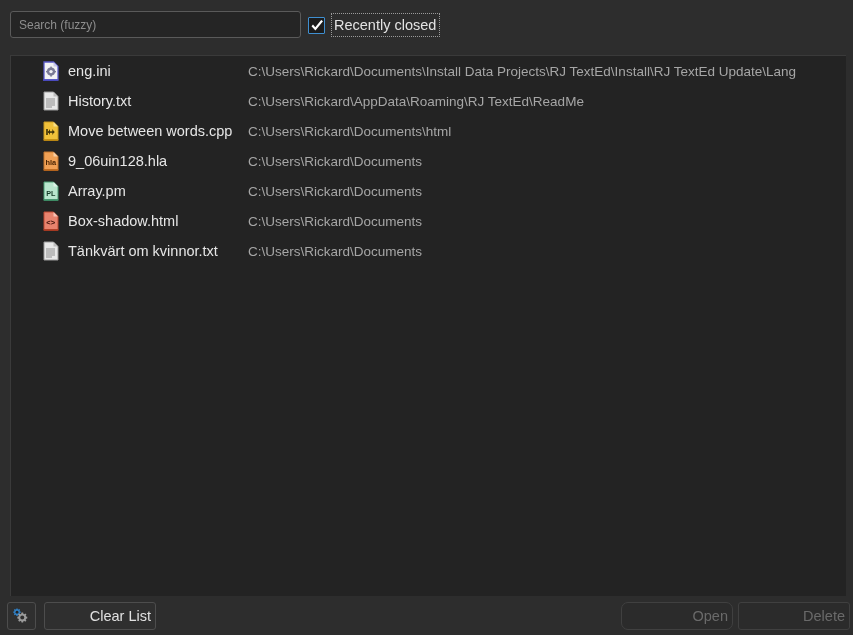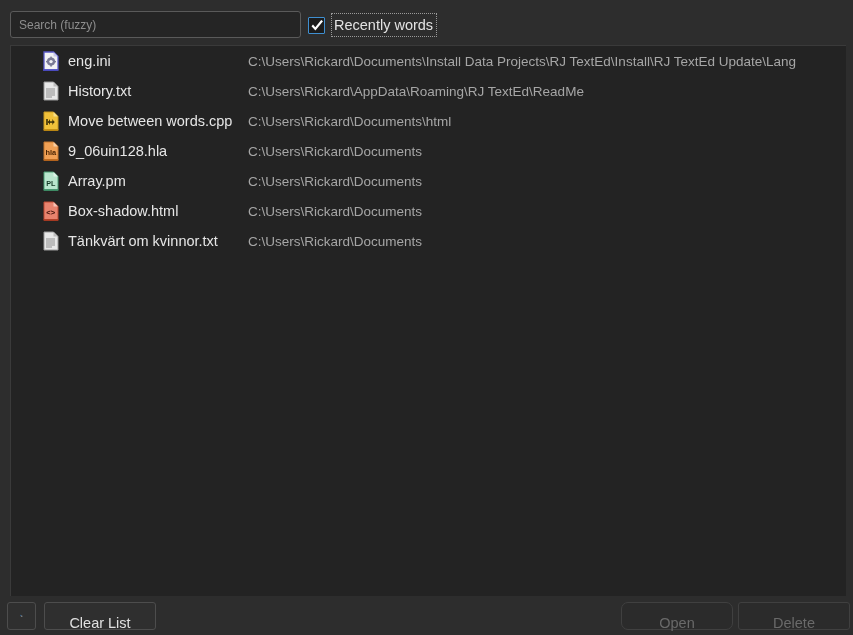--- a/index.html
+++ b/index.html
@@ -63,21 +63,21 @@
     color: #e3e3e3;
     line-height: 18px;
     padding: 2px 3px 2px 2px;
     border: 1px dotted #9a9a9a;
     white-space: nowrap;
   }
 
   
   .listpanel {
     position: absolute;
-    left: 10px; top: 45px;
+    left: 10px; top: 55px;
     width: 835px; height: 551px;
     background: #232323;
     border-left: 1px solid #3a3a3a;
     border-top: 1px solid #3a3a3a;
     overflow: hidden;
   }
   .row {
     position: relative;
     height: 30px;
     display: flex;
@@ -113,43 +113,43 @@
   }
   .btn {
     position: absolute;
     box-sizing: border-box;
     background: #2f2f2f;
     border: 1px solid #4d4d4d;
     border-radius: 3px;
     color: #e0e0e0;
     font-family: "Liberation Sans", sans-serif;
     font-size: 14.5px;
-    padding: 12px;
-    text-align: center;
+    padding: 4px;
+    text-align: right;
   }
   .btn.disabled { color: #6a6a6a; background: #2b2b2b; border-color: #404040; }
   #gear-btn   { left: 7px;   top: 602px; width: 29px; height: 28px;
                 display: flex; align-items: center; justify-content: center; }
   #clear-btn  { left: 44px;  top: 602px; width: 112px; height: 28px; }
   #open-btn   { left: 621px; top: 602px; width: 112px; height: 28px; border-radius: 7px; }
   #delete-btn { left: 738px; top: 602px; width: 112px; height: 28px; }
 </style>
 </head>
 <body>
 
 <div class="topbar">
   <input class="search-input" id="search-input" type="text" placeholder="Search (fuzzy)" style="">
 
   <div class="cb-wrap">
     <span class="cb-box">
       <svg width="15" height="17" viewBox="0 0 15 17">
         <path d="M1.5 8.2 L5.4 12.4 L13 3.2 L11.2 2 L5.3 9.3 L3 6.6 Z" fill="#ffffff"></path>
       </svg>
     </span>
-    <span class="cb-label">Recently words</span>
+    <span class="cb-label">Recently closed</span>
   </div>
 </div>
 
 <div class="listpanel" id="file-list">
     <div class="row">
       <svg class="ico" viewBox="0 0 18 20">
         <path d="M2 1 H11.5 L16 5.5 V19 H2 Z" fill="#f2f2f4" stroke="#5a5ac8" stroke-width="1.3"></path>
         <path d="M11.5 1 L16 5.5 H11.5 Z" fill="#c9c9e8"></path>
         <rect x="1" y="18.3" width="15" height="1.6" fill="#4b4bc0"></rect>
         <circle cx="9" cy="10.6" r="4.1" fill="#7a7a96"></circle>

